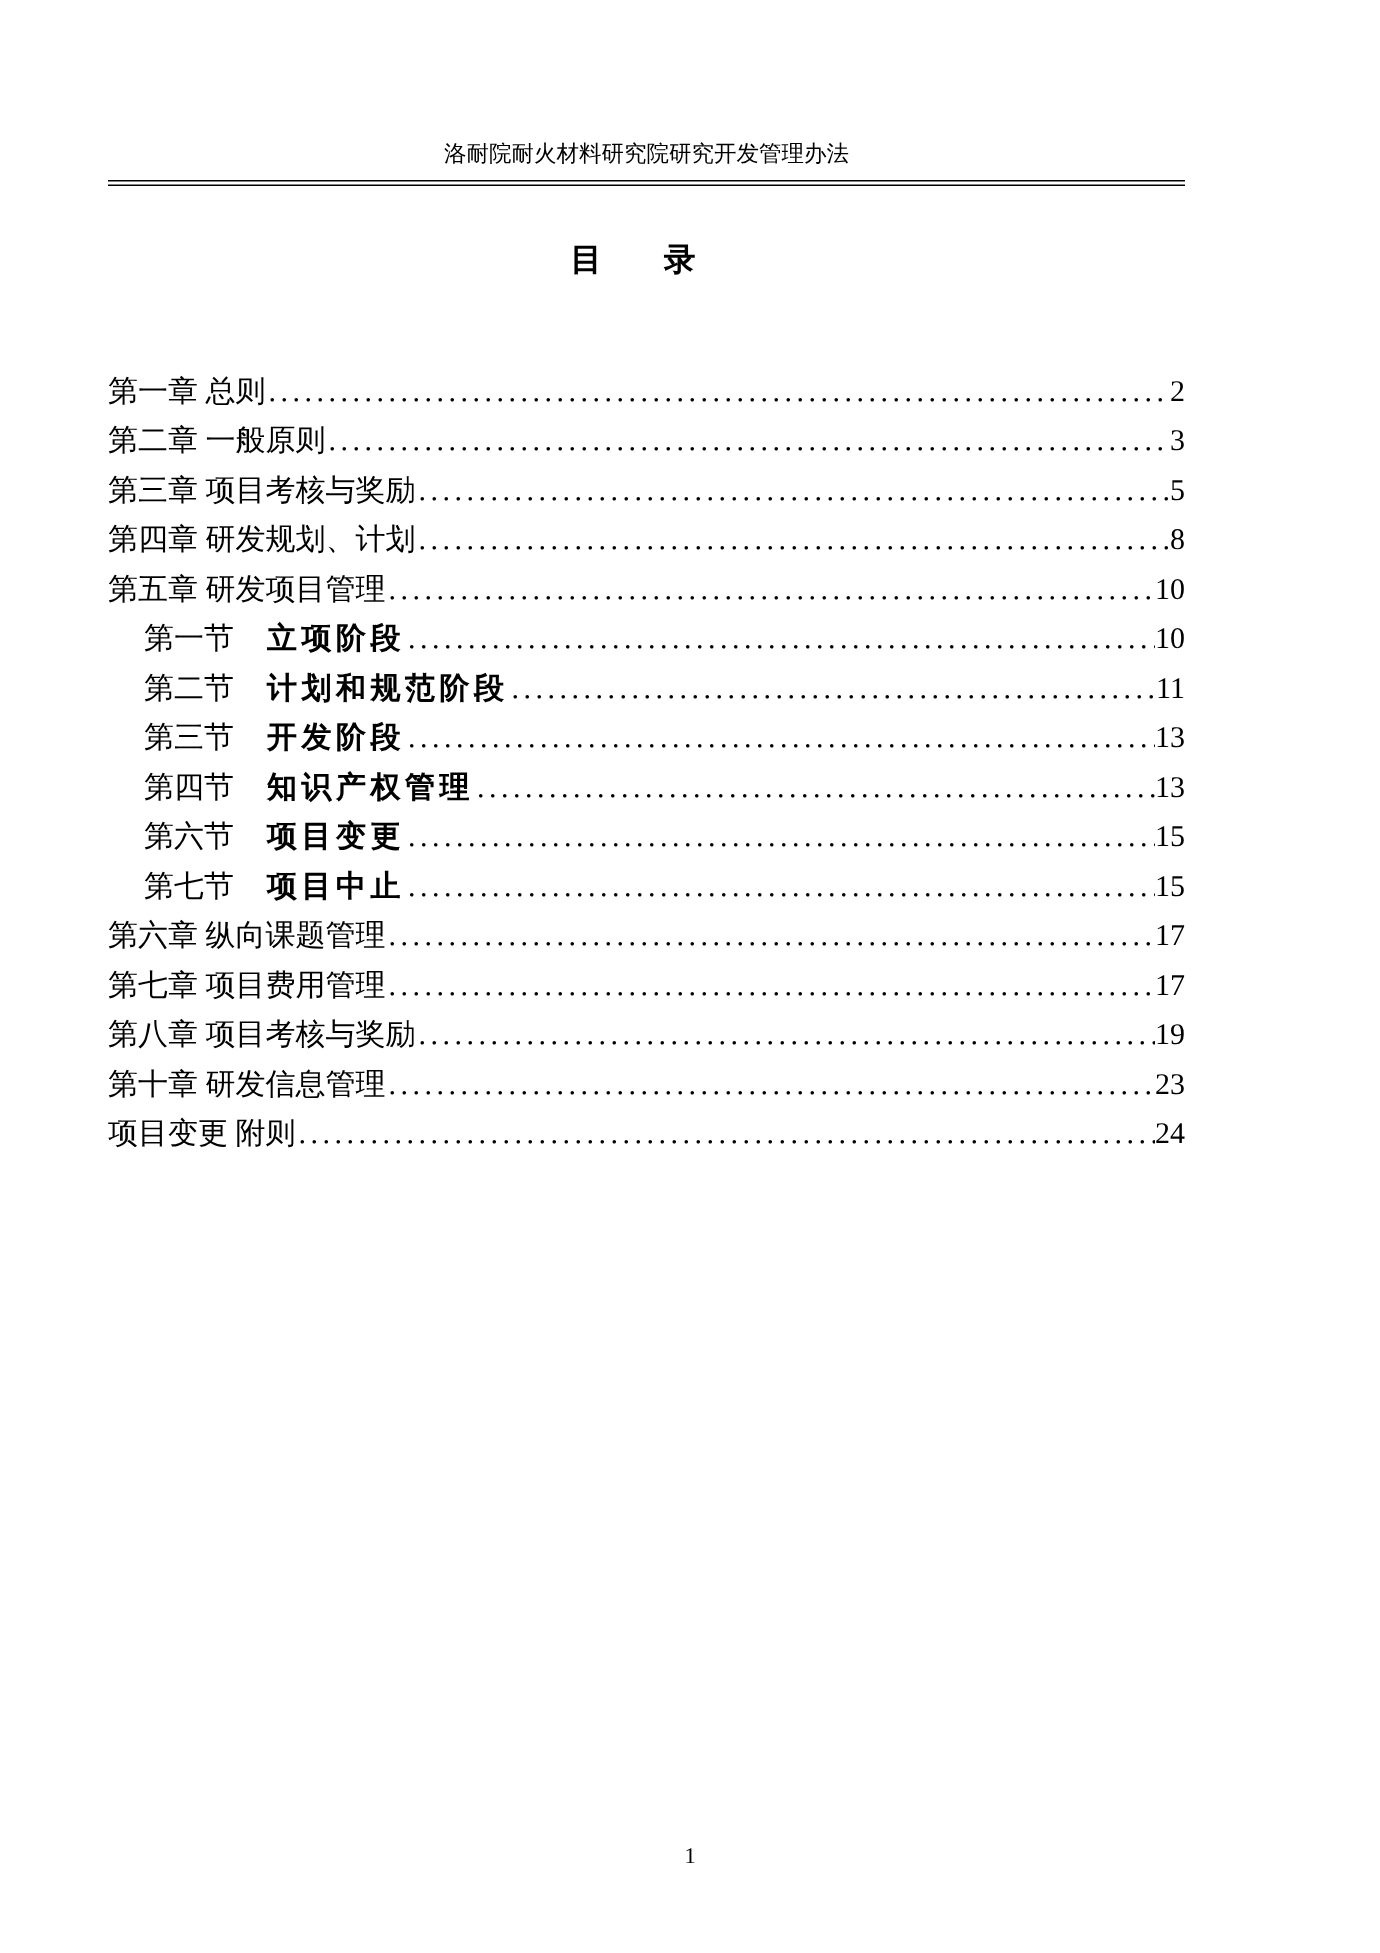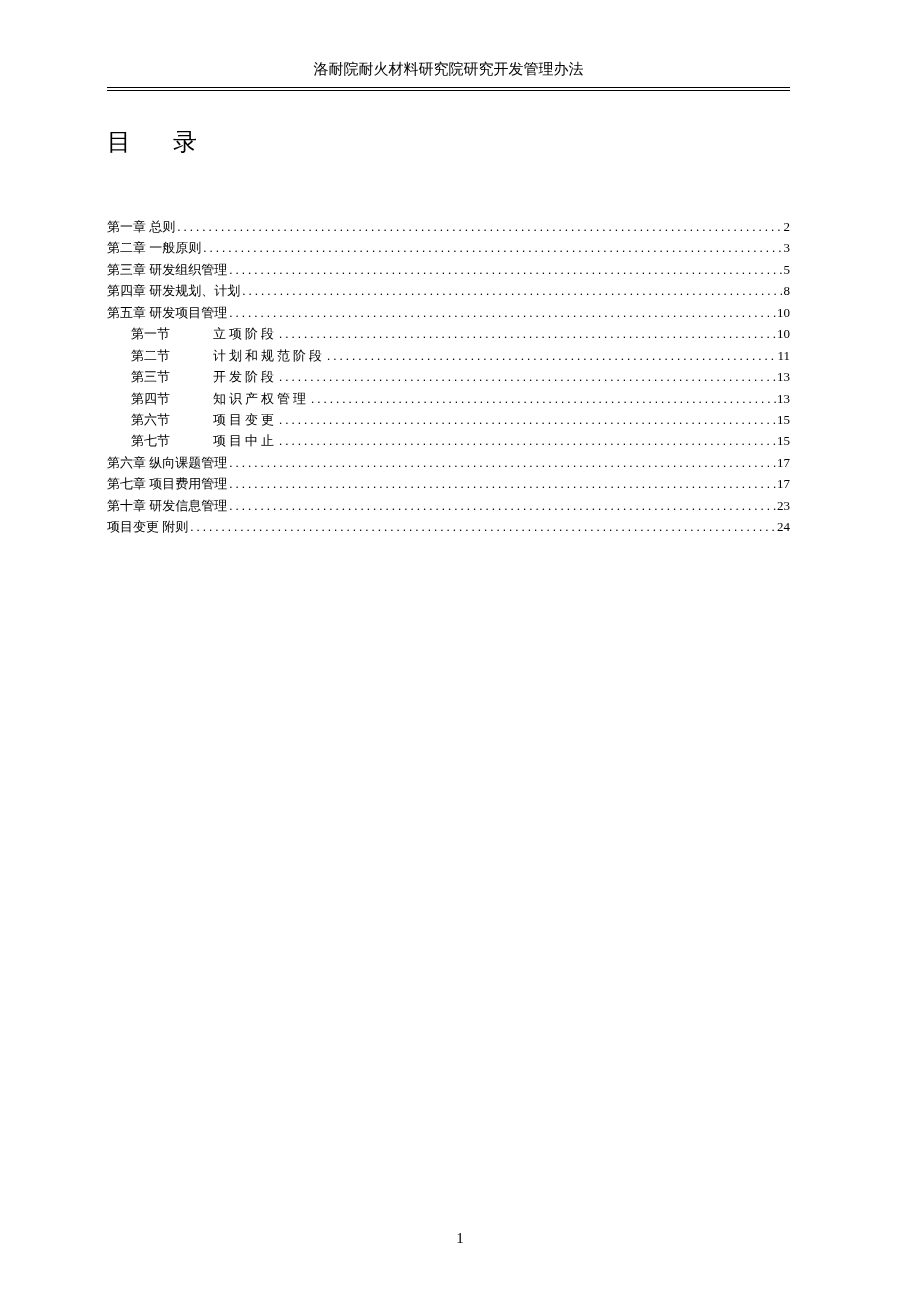--- a/index.html
+++ b/index.html
@@ -9,44 +9,46 @@
     }
     body {
       width: 920px;
       height: 1302px;
       background: #fff;
       font-family: "SimSun", "宋体", serif;
       position: relative;
       color: #000;
     }
     .page {
-      padding: 60px 130px 0 107px;
+      padding: 60px 130px 0 72px;
+      margin-top: 33px;
     }
     .header {
       text-align: center;
       font-size: 15px;
       padding-bottom: 6px;
       margin-bottom: 2px;
     }
     .header-line-top {
       border-bottom: 1.5px solid #000;
       margin-bottom: 2px;
     }
     .header-line-bottom {
       border-bottom: 1px solid #000;
       margin-bottom: 35px;
     }
     .title {
-      font-size: 24px;
-      font-weight: normal;
+      text-align: center;
+      font-size: 21px;
+      font-weight: bold;
       letter-spacing: 18px;
       margin-bottom: 58px;
     }
     .toc {
-      font-size: 13px;
+      font-size: 20px;
       line-height: 1.65;
     }
     .toc-row {
       display: flex;
       align-items: baseline;
       white-space: nowrap;
     }
     .toc-row.sub {
       padding-left: 24px;
     }
@@ -54,20 +56,21 @@
       flex-shrink: 0;
     }
     .toc-section-label {
       display: inline-block;
       width: 82px;
       flex-shrink: 0;
     }
     .toc-section-text {
       flex-shrink: 0;
       letter-spacing: 3px;
+      font-weight: bold;
     }
     .toc-leader {
       flex: 1;
       overflow: hidden;
       letter-spacing: 3px;
       padding: 0 2px;
     }
     .toc-leader::after {
       content: "..................................................................................................";
     }
@@ -103,21 +106,21 @@
       <span class="toc-page">2</span>
     </div>
 
     <div class="toc-row">
       <span class="toc-label">第二章 一般原则</span>
       <span class="toc-leader"></span>
       <span class="toc-page">3</span>
     </div>
 
     <div class="toc-row">
-      <span class="toc-label">第三章 研发组织管理</span>
+      <span class="toc-label">第三章 项目考核与奖励</span>
       <span class="toc-leader"></span>
       <span class="toc-page">5</span>
     </div>
 
     <div class="toc-row">
       <span class="toc-label">第四章 研发规划、计划</span>
       <span class="toc-leader"></span>
       <span class="toc-page">8</span>
     </div>
 
@@ -175,20 +178,25 @@
       <span class="toc-leader"></span>
       <span class="toc-page">17</span>
     </div>
 
     <div class="toc-row">
       <span class="toc-label">第七章 项目费用管理</span>
       <span class="toc-leader"></span>
       <span class="toc-page">17</span>
     </div>
 
+    <div class="toc-row">
+      <span class="toc-label">第八章 项目考核与奖励</span>
+      <span class="toc-leader"></span>
+      <span class="toc-page">19</span>
+    </div>
 
 
     <div class="toc-row">
       <span class="toc-label">第十章 研发信息管理</span>
       <span class="toc-leader"></span>
       <span class="toc-page">23</span>
     </div>
 
     <div class="toc-row">
       <span class="toc-label">项目变更 附则</span>

